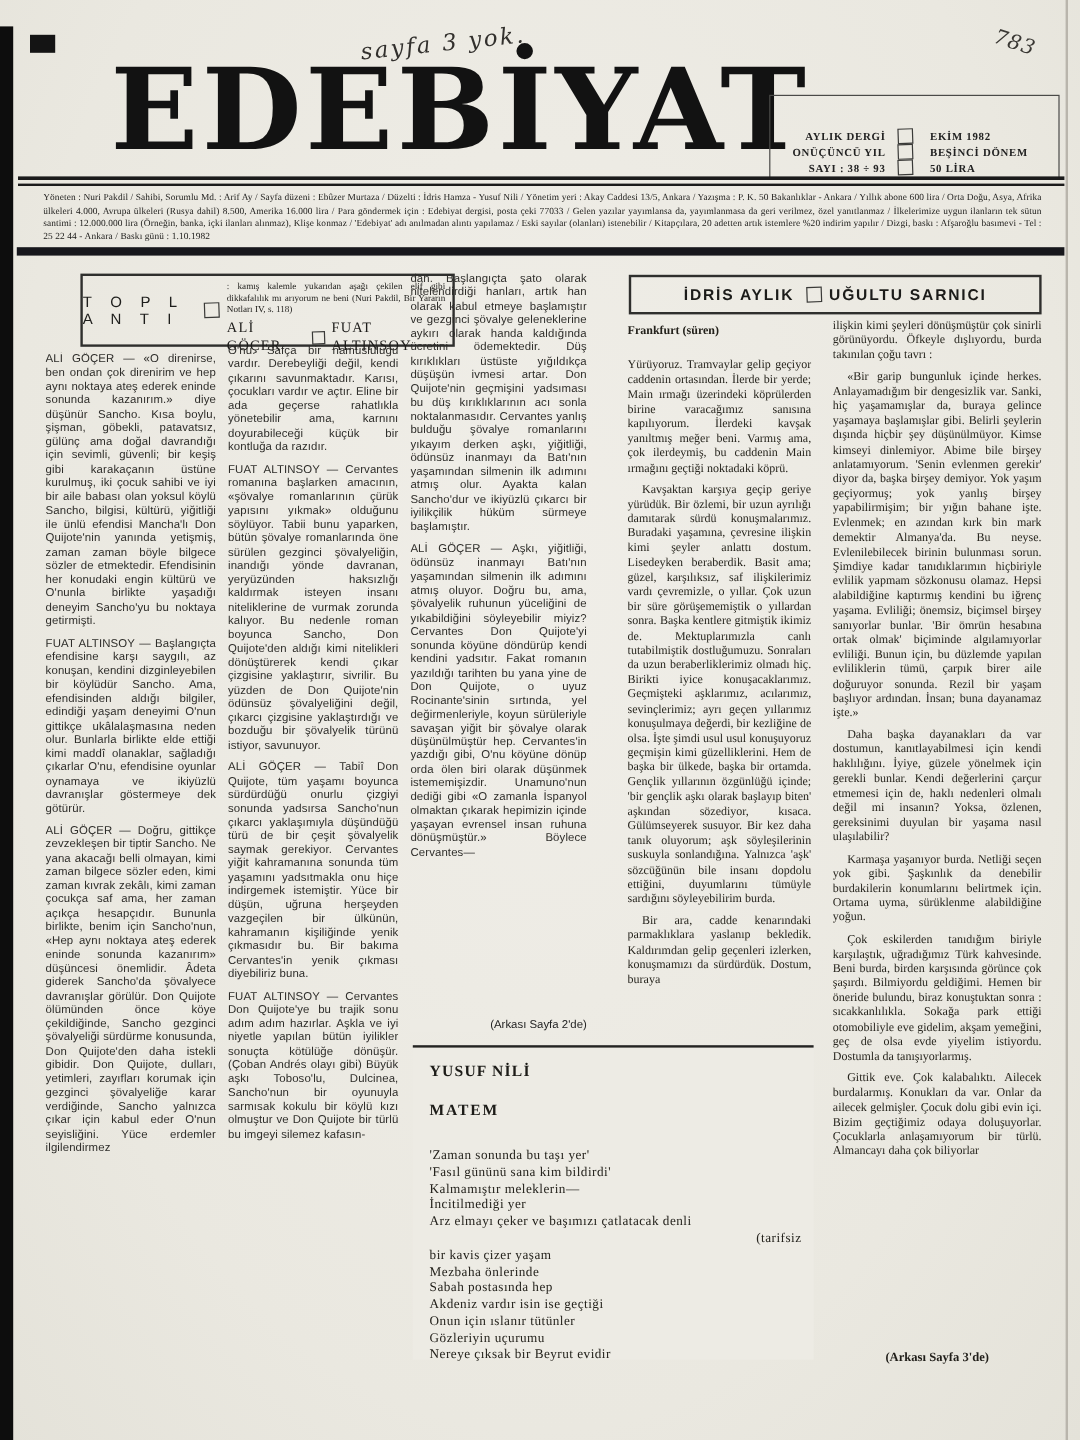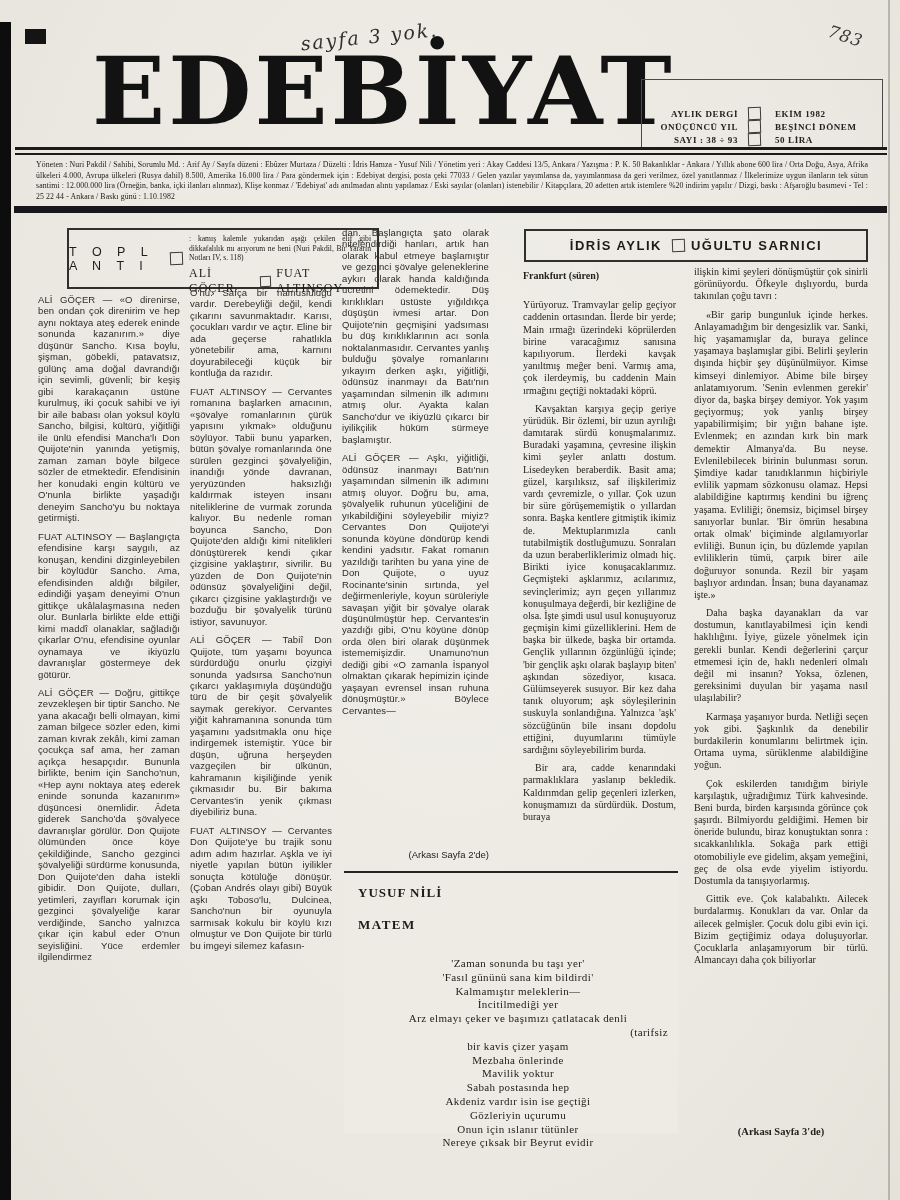--- a/index.html
+++ b/index.html
@@ -59,21 +59,21 @@
   #rcol1{left:523px;top:270px;width:153px;height:592px;overflow:hidden;}
   #rcol2{left:694px;top:266px;width:174px;height:856px;overflow:hidden;}
   .dateline{font-weight:bold;font-size:10px;margin-bottom:17px;color:#23211b;}
   .rcont{position:absolute;left:694px;top:1126px;width:174px;text-align:center;font-weight:bold;
          font-size:10.5px;color:#201e19;z-index:6;}
   
   .poem{position:absolute;left:344px;top:871px;width:334px;height:262px;border-top:2px solid #242422;
         background:#edebe4;z-index:5;box-sizing:border-box;padding:12px 0 0 14px;}
   .poem-author{font-weight:bold;font-size:13px;letter-spacing:1px;color:#1d1c18;margin-bottom:16px;}
   .poem-title{font-weight:bold;font-size:13px;letter-spacing:1.5px;color:#1d1c18;margin-bottom:24px;}
-  .poem-lines div{font-size:11px;line-height:13.8px;letter-spacing:.4px;color:#24221c;text-align:center;}
+  .poem-lines div{font-size:11px;line-height:13.8px;letter-spacing:.4px;color:#24221c;}
   .poem-lines .align-right{text-align:right;padding-right:10px;}
 </style>
 </head>
 <body>
 
 <div class="page">
 
   <div class="left-band"></div>
   <div class="corner-square"></div>
   <div class="right-edge"></div>
@@ -168,22 +168,21 @@
     <div class="poem-title">MATEM</div>
     <div class="poem-lines">
         <div>'Zaman sonunda bu taşı yer'</div>
         <div>'Fasıl gününü sana kim bildirdi'</div>
         <div>Kalmamıştır meleklerin—</div>
         <div>İncitilmediği yer</div>
         <div>Arz elmayı çeker ve başımızı çatlatacak denli</div>
         <div class="align-right">(tarifsiz</div>
         <div>bir kavis çizer yaşam</div>
         <div>Mezbaha önlerinde</div>
-        <div>Mavilik yoktur</div>
         <div>Sabah postasında hep</div>
         <div>Akdeniz vardır isin ise geçtiği</div>
+        <div>Onun için ıslanır tütünler</div>
         <div>Gözleriyin uçurumu</div>
-        <div>Onun için ıslanır tütünler</div>
         <div>Nereye çıksak bir Beyrut evidir</div>
       </div>
   </div>
 
 </div>
 
 </body></html>

